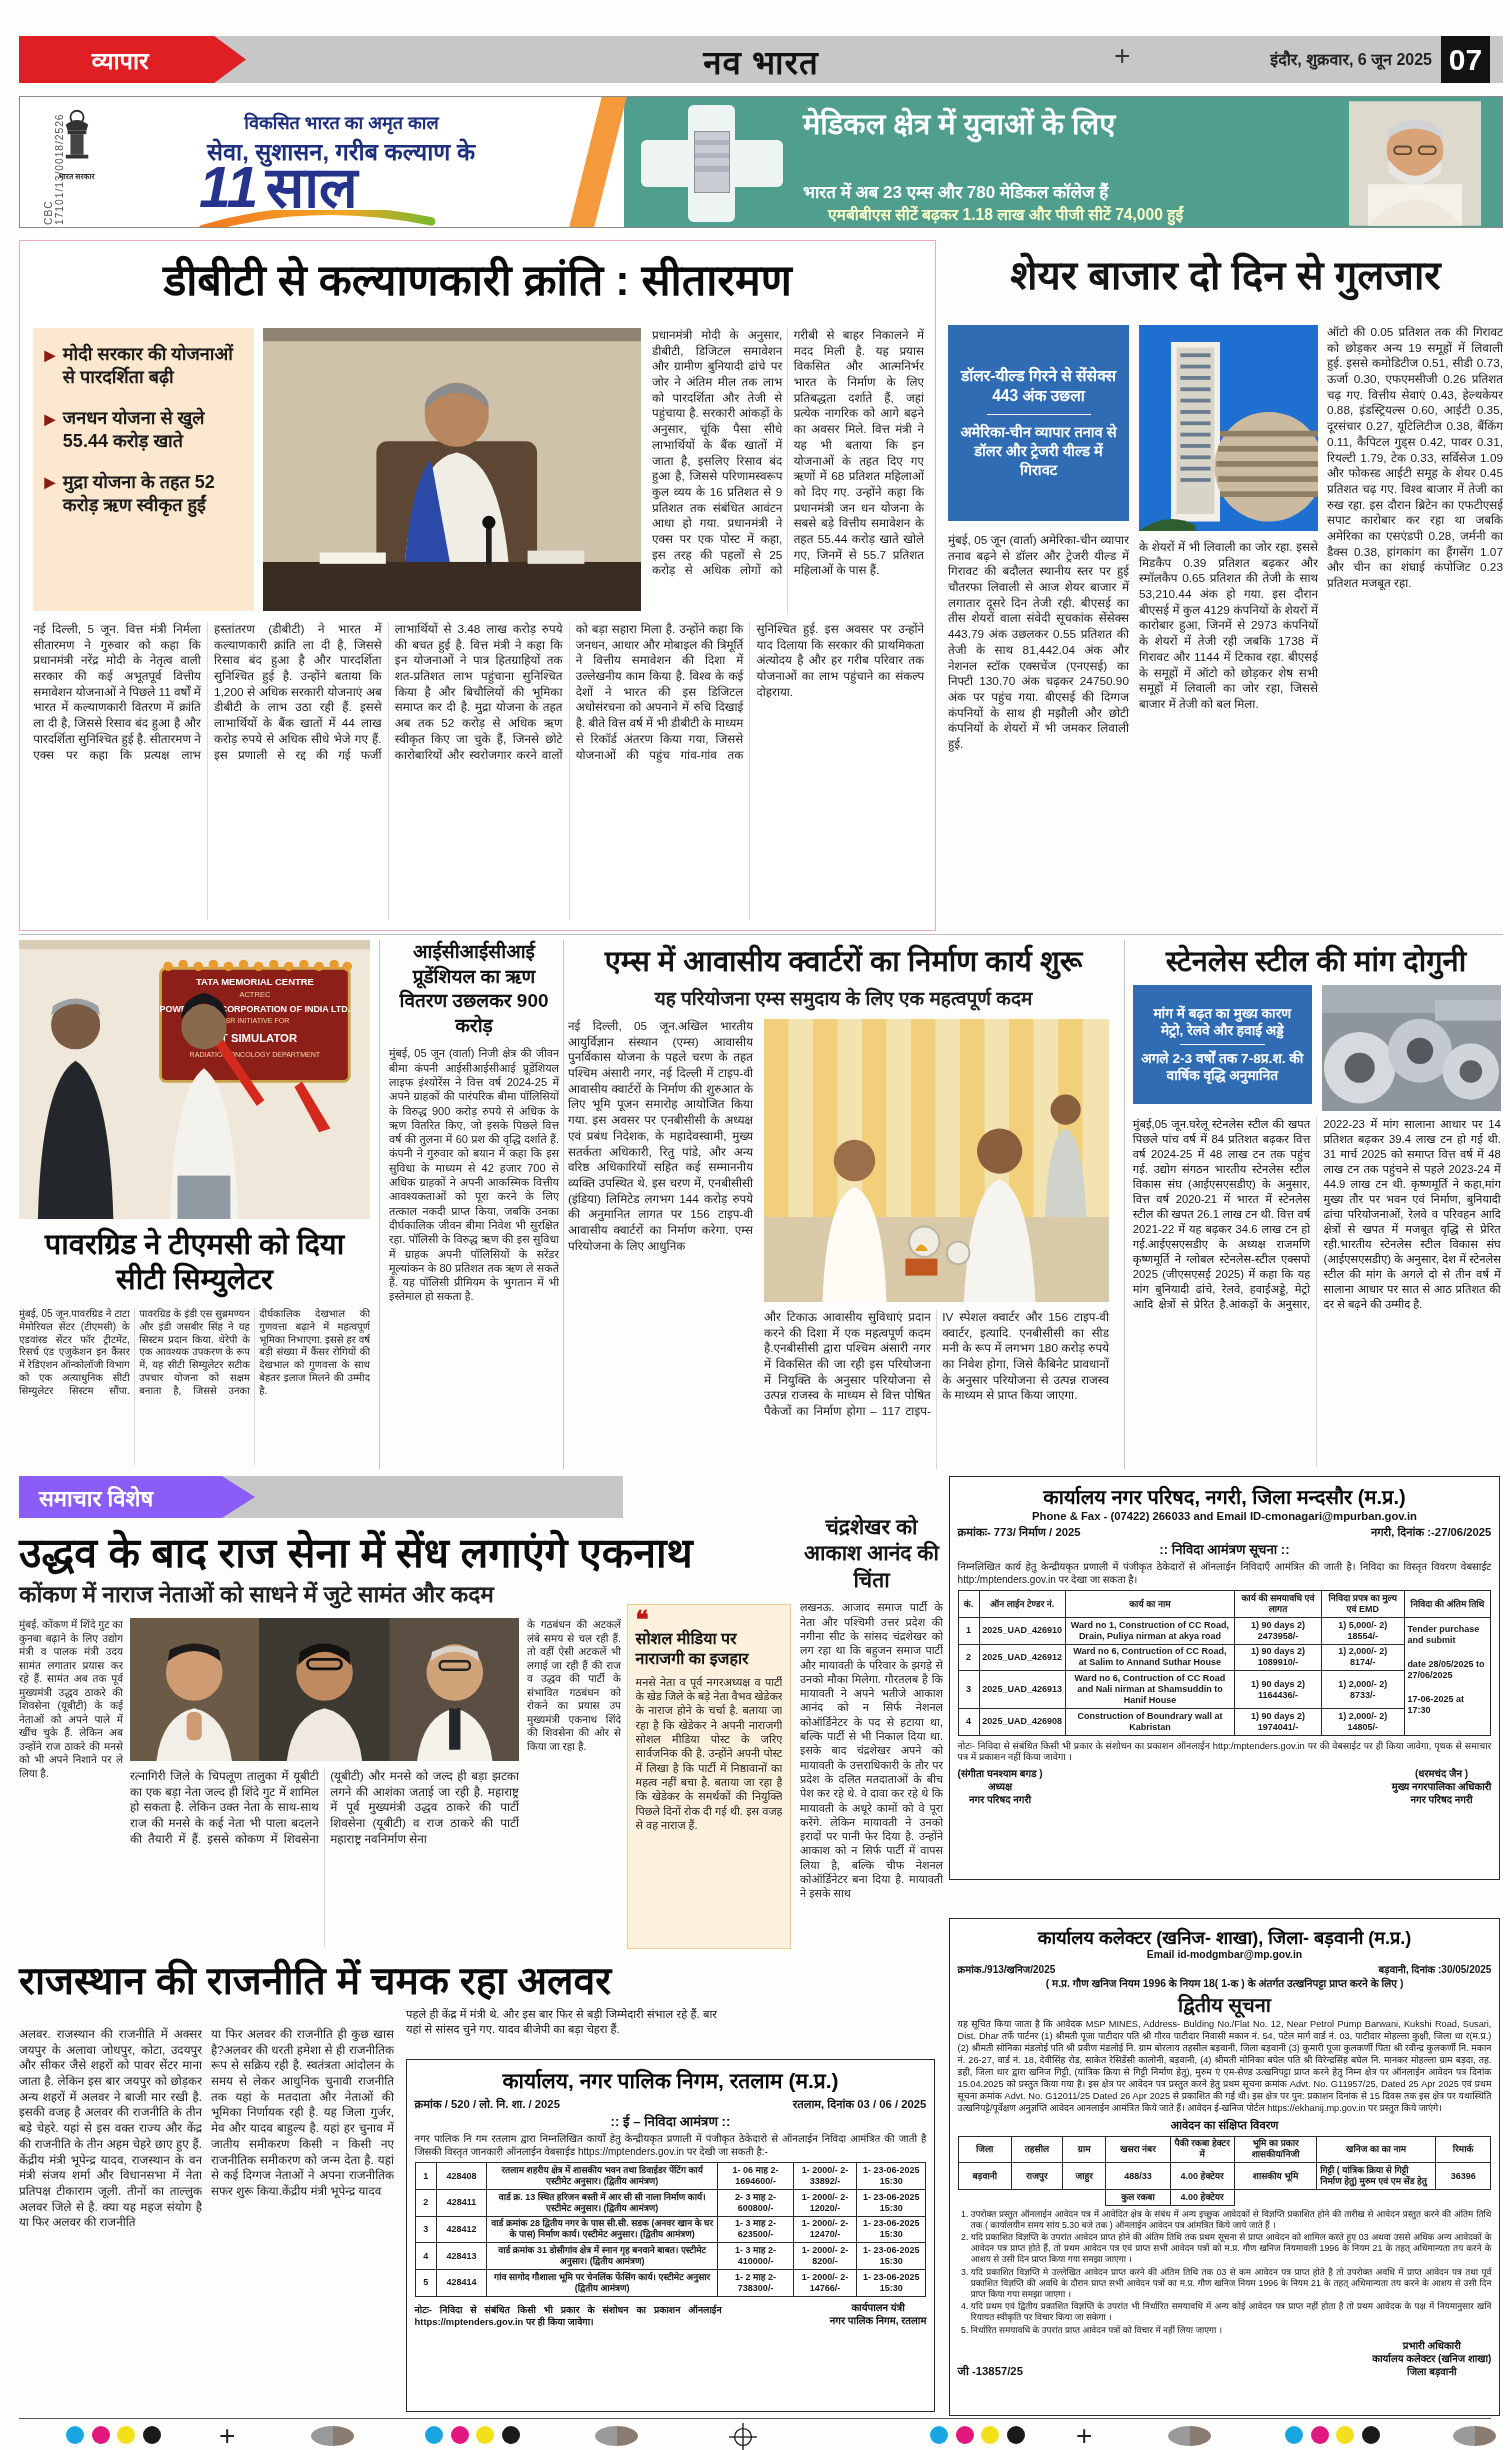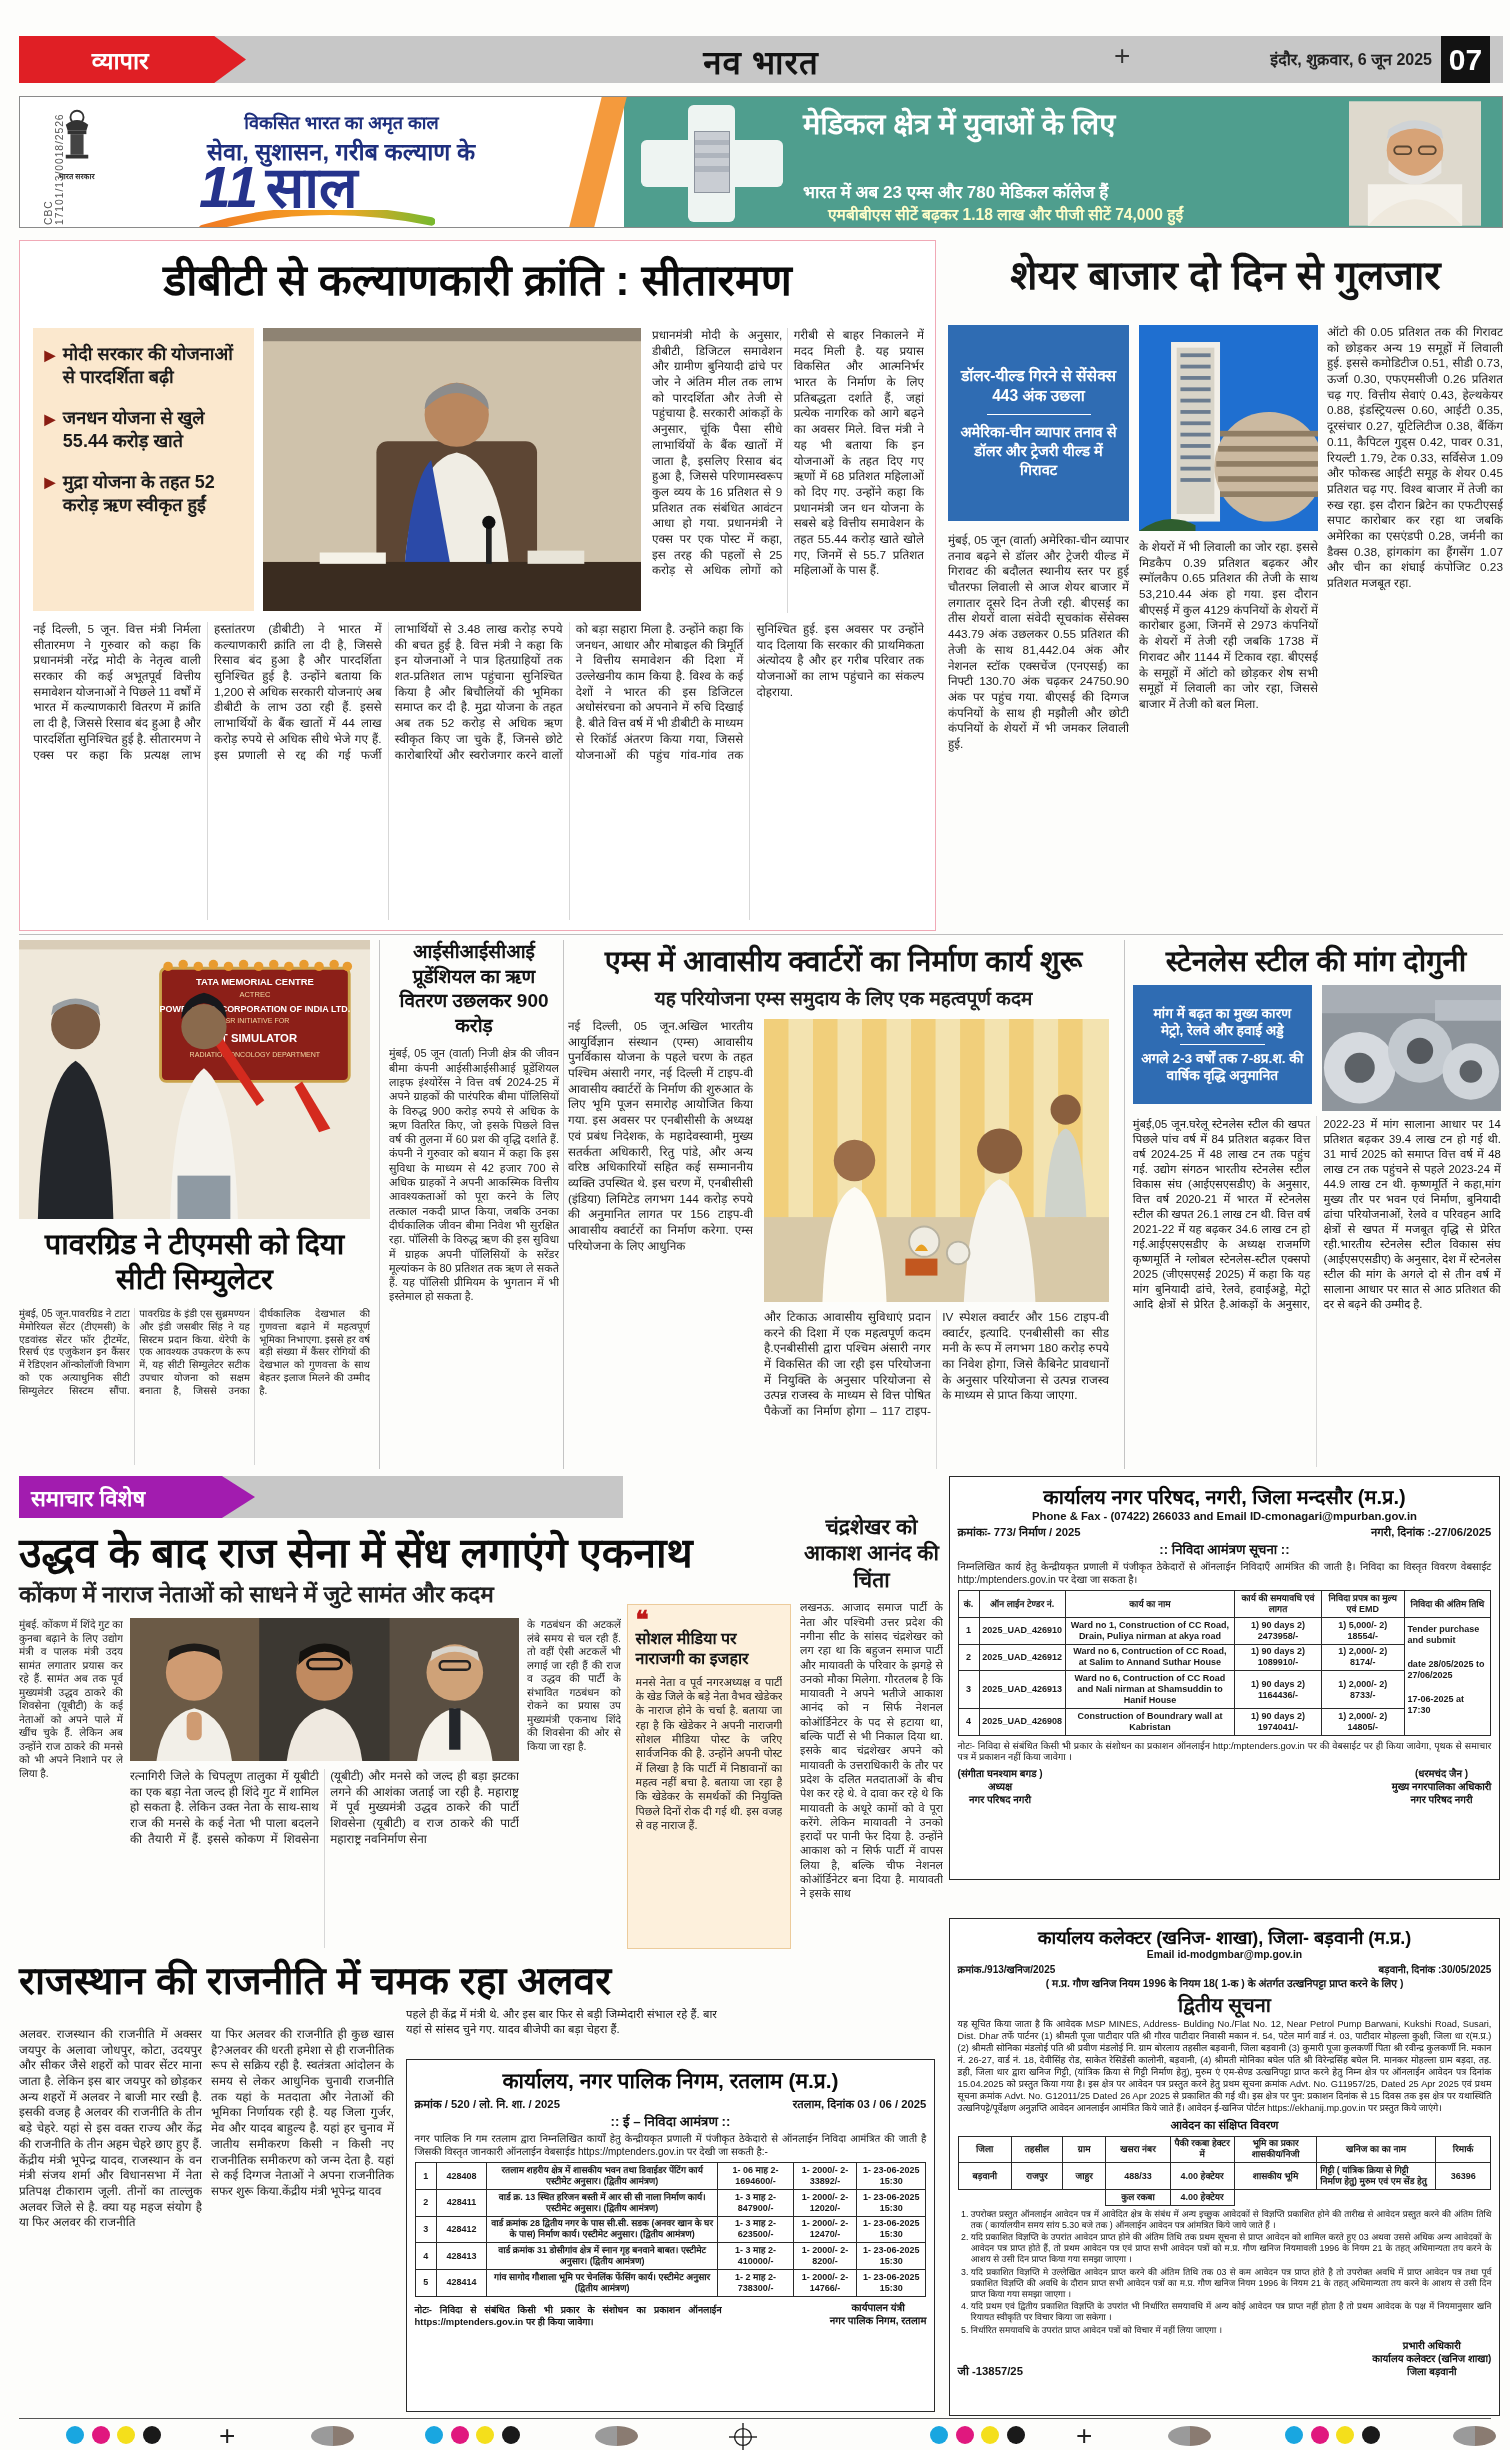--- a/index.html
+++ b/index.html
@@ -80,21 +80,21 @@
   .steel { top:940px; left:1129px; width:374px; height:529px;}
   .steel-head { text-align:center; font-size:29px; font-weight:900;}
   .steel-box { position:absolute; left:3.8px; top:45px; width:179px; height:119px; background:#2f6cb3; color:#fff; padding:9.4px 7.6px; display:flex; flex-direction:column; align-items:center; justify-content:center; gap:4.7px;}
   .steel-box-l1 { font-size:13.7px; font-weight:800; text-align:center; line-height:1.25;}
   .steel-box-div { width:85px; border-top:1.4px solid #fff;}
   .steel-photo { position:absolute; left:193px; top:45px; width:179px; height:126px;}
   .steel-body { position:absolute; left:3.8px; top:176px; width:368px; height:351px; column-count:2; column-gap:13.2px; column-rule:0.9px solid #d7d7d7; font-size:11.3px;}
 
   
   .sv-strip { top:1476px; left:19px; width:604px; height:42px; background:#c7c7c7;}
-  .sv-tag { position:absolute; left:0; top:0; width:236px; height:42px; background:#a21caf; clip-path:polygon(0 0,86% 0,100% 50%,86% 100%,0 100%); color:#fff; font-size:22px; font-weight:800; display:flex; align-items:center; padding-left:12px;}
+  .sv-tag { position:absolute; left:0; top:0; width:236px; height:42px; background:#8b5cf6; clip-path:polygon(0 0,86% 0,100% 50%,86% 100%,0 100%); color:#fff; font-size:22px; font-weight:800; display:flex; align-items:center; padding-left:20px;}
   .sv-head { top:1523px; left:19px; width:925px; font-size:41px; font-weight:900; }
   .sv-sub { top:1578px; left:19px; width:736px; font-size:22.7px; font-weight:700; color:#222;}
   .sv-col1 { top:1618px; left:19px; width:104px; height:330px; font-size:10.4px;}
   .sv-photo { top:1618px; left:130px; width:389px; height:143px;}
   .sv-col23 { top:1769px; left:130px; width:389px; height:179px; column-count:2; column-gap:11.3px; column-rule:0.9px solid #d7d7d7;}
   .sv-col4 { top:1618px; left:527px; width:94px; height:330px; font-size:10.4px;}
   .social-box { top:1604px; left:627px; width:164px; height:345px; background:#fdf0dc; border:0.9px solid #eccb9b; padding:7.6px;}
   .social-quote { color:#c01818; font-size:24.5px; font-weight:900; line-height:0.6;}
   .social-title { font-size:16px; font-weight:900; line-height:1.25; margin:1.9px 0 5.7px 0;}
   .chandra { top:1514px; left:800px; width:143px; height:534px;}
@@ -448,21 +448,21 @@
             <td style="width:49px">428408</td>
             <td style="width:227px">रतलाम शहरीय क्षेत्र में शासकीय भवन तथा डिवाईडर पेंटिंग कार्य एस्टीमेट अनुसार। (द्वितीय आमंत्रण)</td>
             <td style="width:74px">1- 06 माह 2- 1694600/-</td>
             <td style="width:62px">1- 2000/- 2- 33892/-</td>
             <td style="width:68px">1- 23-06-2025 15:30</td>
           </tr>
         <tr>
             <td>2</td>
             <td>428411</td>
             <td>वार्ड क्र. 13 स्थित हरिजन बस्ती में आर सी सी नाला निर्माण कार्य। एस्टीमेट अनुसार। (द्वितीय आमंत्रण)</td>
-            <td>1- 3 माह 2- 847900/-</td>
+            <td>2- 3 माह 2- 600800/-</td>
             <td>1- 2000/- 2-12020/-</td>
             <td>1- 23-06-2025 15:30</td>
           </tr>
         <tr>
             <td>3</td>
             <td>428412</td>
             <td>वार्ड क्रमांक 28 द्वितीय नगर के पास सी.सी. सडक (अनवर खान के घर के पास) निर्माण कार्य। एस्टीमेट अनुसार। (द्वितीय आमंत्रण)</td>
             <td>1- 3 माह 2- 623500/-</td>
             <td>1- 2000/- 2- 12470/-</td>
             <td>1- 23-06-2025 15:30</td>

